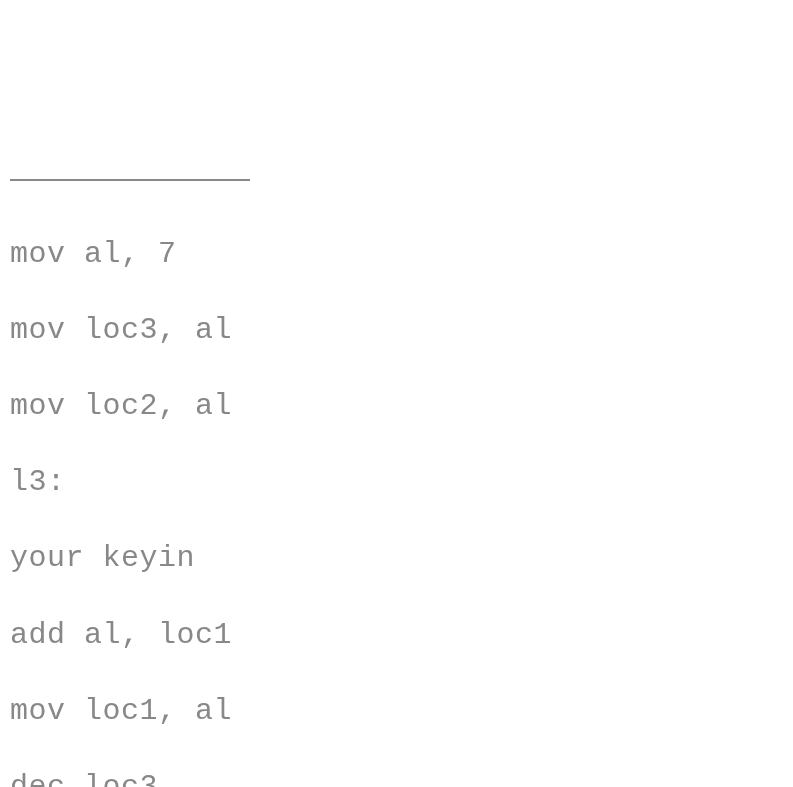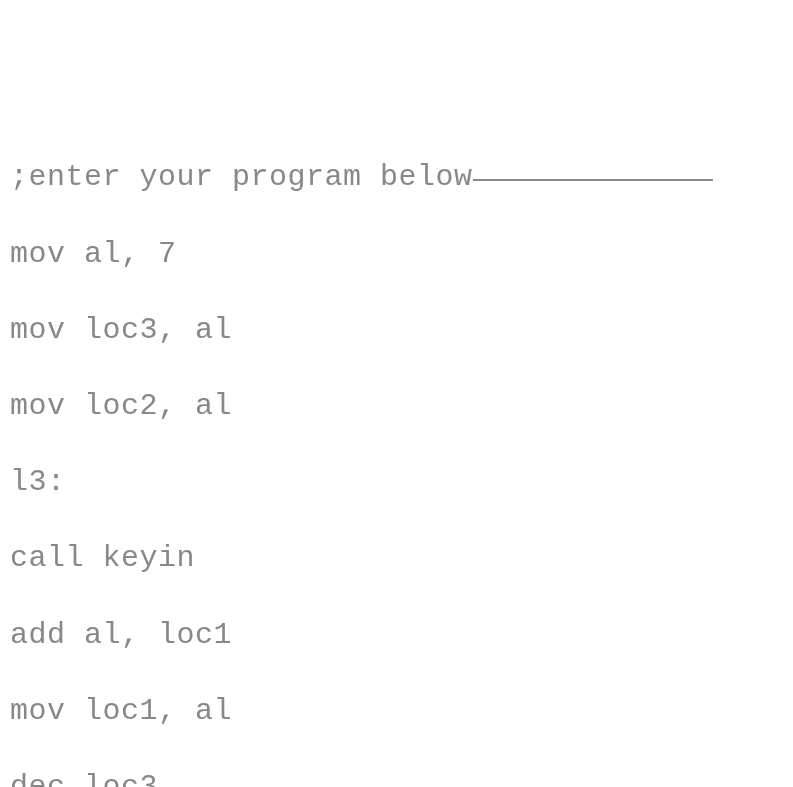--- a/index.html
+++ b/index.html
@@ -29,26 +29,26 @@
       vertical-align: baseline;
       position: relative;
       top: -4px;
     }
   </style>
 </head>
 <body>
 
 
 
-<span class="code-line"><span>;enter your program below</span><span class="underline"></span></span>
+<span class="code-line"><span class="underline"></span></span>
 <span class="code-line"><span>mov al, 7</span></span>
 <span class="code-line"><span>mov loc3, al</span></span>
 <span class="code-line"><span>mov loc2, al</span></span>
 <span class="code-line"><span>l3:</span></span>
-<span class="code-line"><span>call keyin</span></span>
+<span class="code-line"><span>your keyin</span></span>
 <span class="code-line"><span>add al, loc1</span></span>
 <span class="code-line"><span>mov loc1, al</span></span>
 <span class="code-line"><span>dec loc3</span></span>
 
 
 
 
 
 
 

